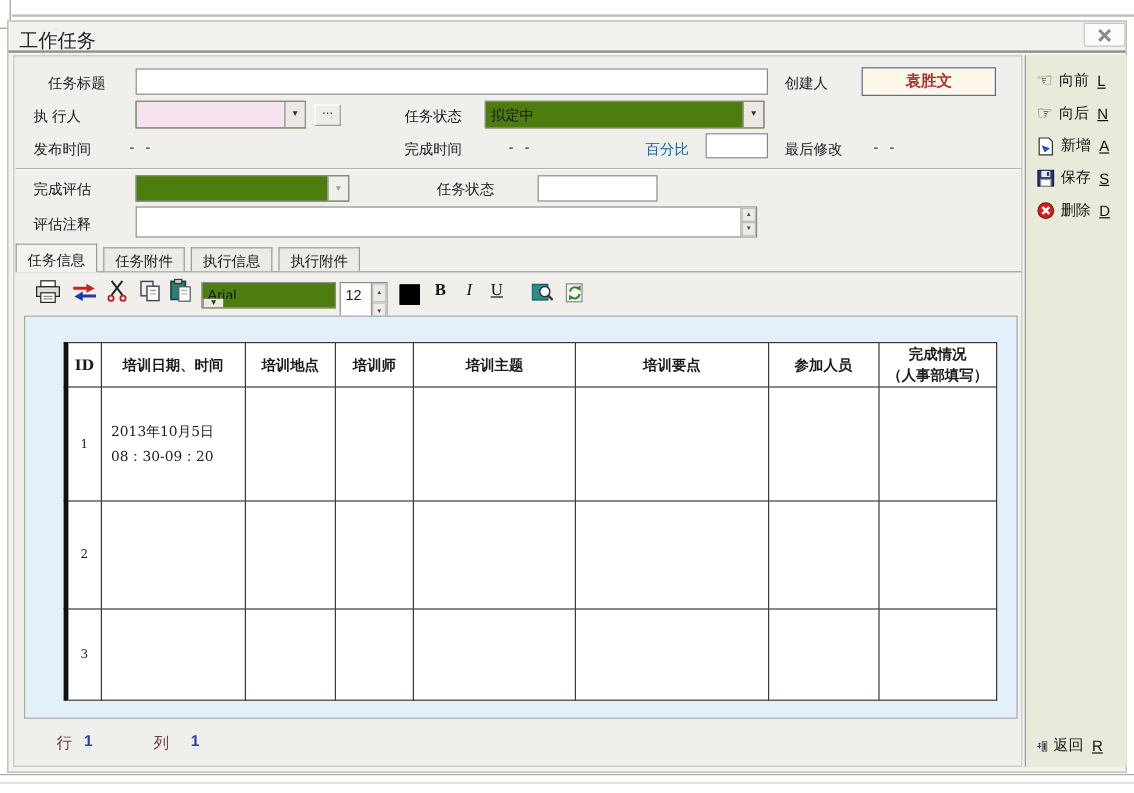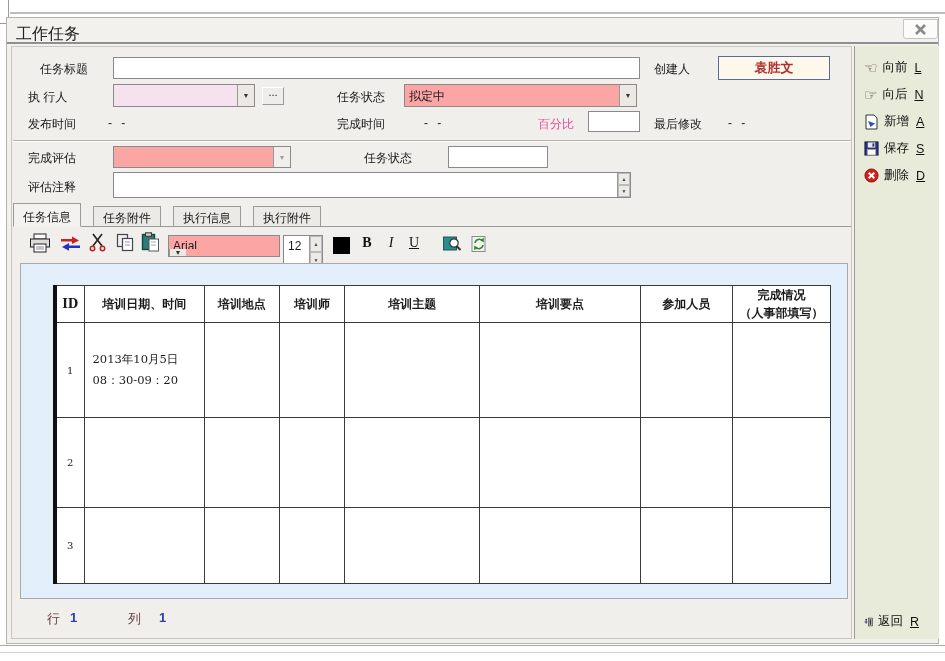--- a/index.html
+++ b/index.html
@@ -18,44 +18,44 @@
     border-radius:0 0 3px 3px; display:flex; align-items:center; justify-content:center; }
   .deco-line-top { left:10px; top:12px; width:935px; height:2px; background:#bdbdbd; }
   .deco-box { left:0; top:0; width:9px; height:24px; background:#fff; border:1px solid #9a9a9a; border-left:none; border-top:none; }
   .deco-line-b1 { left:0; top:645px; width:945px; height:1px; background:#a8a8a8; }
   .deco-line-b2 { left:0; top:652px; width:945px; height:1px; background:#cfcfcf; }
 
   .main-panel { left:11px; top:46px; width:841px; height:593px; border:1px solid #c9c6bf; background:#f0efec; }
   .sidebar { left:854px; top:46px; width:85px; height:593px; background:#e8ebd9; border-left:1px solid #9a9a9a; }
 
   .lbl { font-size:12px; color:#1a1a1a; white-space:nowrap; }
-  .lbl-blue { color:#ec4899; }
+  .lbl-blue { color:#0369a1; }
   .dash-val { font-size:12px; color:#222; letter-spacing:3px; }
 
   .tbox { background:#fff; border:1px solid #8a8a8a; }
-  .combo { background:#fca5a5; border:1px solid #8a8a8a; display:flex; }
+  .combo { background:#4d7c0f; border:1px solid #8a8a8a; display:flex; }
   .combo .field { flex:1; padding:3px 4px; font-size:12px; overflow:hidden; white-space:nowrap; }
   .combo .btn { width:17px; background:#ece9e4; border-left:1px solid #999; display:flex; align-items:center; justify-content:center;
     font-size:7px; color:#333; }
   .combo .btn.disabled { color:#a0a0a0; background:#f0efec; }
   .pink .field { background:#f6e2ee; }
   .creator-box { border:1px solid #5a6a9a; background:#fdf8ea; display:flex; align-items:center; justify-content:center;
     color:#b03030; font-weight:bold; font-size:13px; }
   .mini-btn { background:#efedea; border:1px solid #999; border-top-color:#fff; border-left-color:#fff;
     display:flex; align-items:flex-start; justify-content:center; font-size:11px; line-height:8px; color:#222; }
   .etched { height:2px; border-top:1px solid #b5b2ab; border-bottom:1px solid #fdfdfc; }
 
   .spinner { width:13px; display:flex; flex-direction:column; border-left:1px solid #999; }
   .spinner div { flex:1; background:#eceae6; border:1px solid #bbb; display:flex; align-items:center; justify-content:center;
     font-size:5px; color:#444; }
 
   
   .tabstrip { left:13px; top:203px; width:838px; height:24px; border-bottom:1px solid #9a9a9a; display:flex; align-items:flex-end; }
   .tab { padding:3px 9px 4px; font-size:12px; border:1px solid #9a9a9a; border-bottom:none; background:#eceae6;
-    margin-right:12px; height:20px; }
+    margin-right:5px; height:20px; }
   .tab.active { background:#f3f2ef; height:24px; padding-top:5px; position:relative; top:1px; border-bottom:1px solid #f3f2ef; }
 
   
   .toolbar-icon { display:flex; align-items:center; justify-content:center; }
   .fmt-btn { font-family:"Liberation Serif","DejaVu Serif",serif; font-size:14px; color:#111; text-align:center; }
 
   
   .doc-area { left:20px; top:263px; width:828px; height:336px; background:#e3f0fc; border:1px solid #a9a9a9; overflow:hidden; }
   table.doc-table { position:absolute; left:32px; top:21px; width:778px; border-collapse:collapse; table-layout:fixed;
     background:#fff; border-left:4px solid #111; font-family:"DejaVu Serif","Liberation Serif",serif; }

